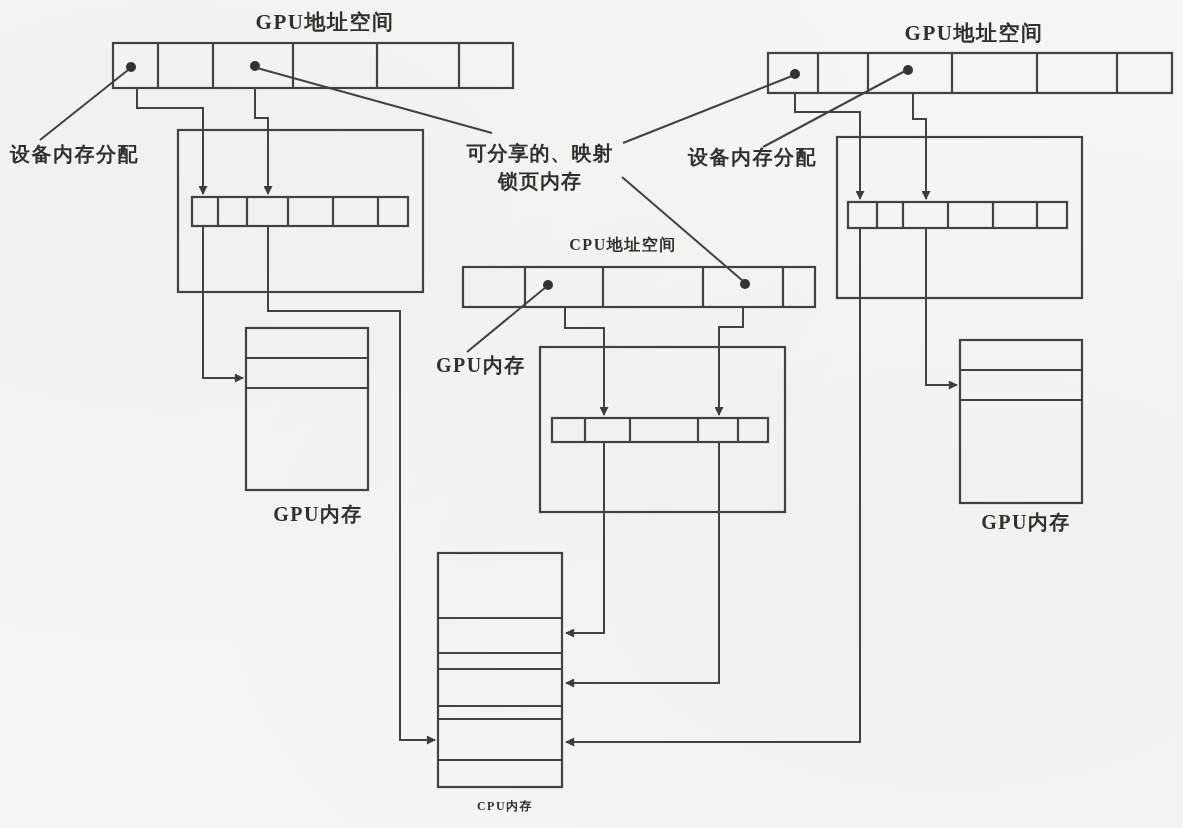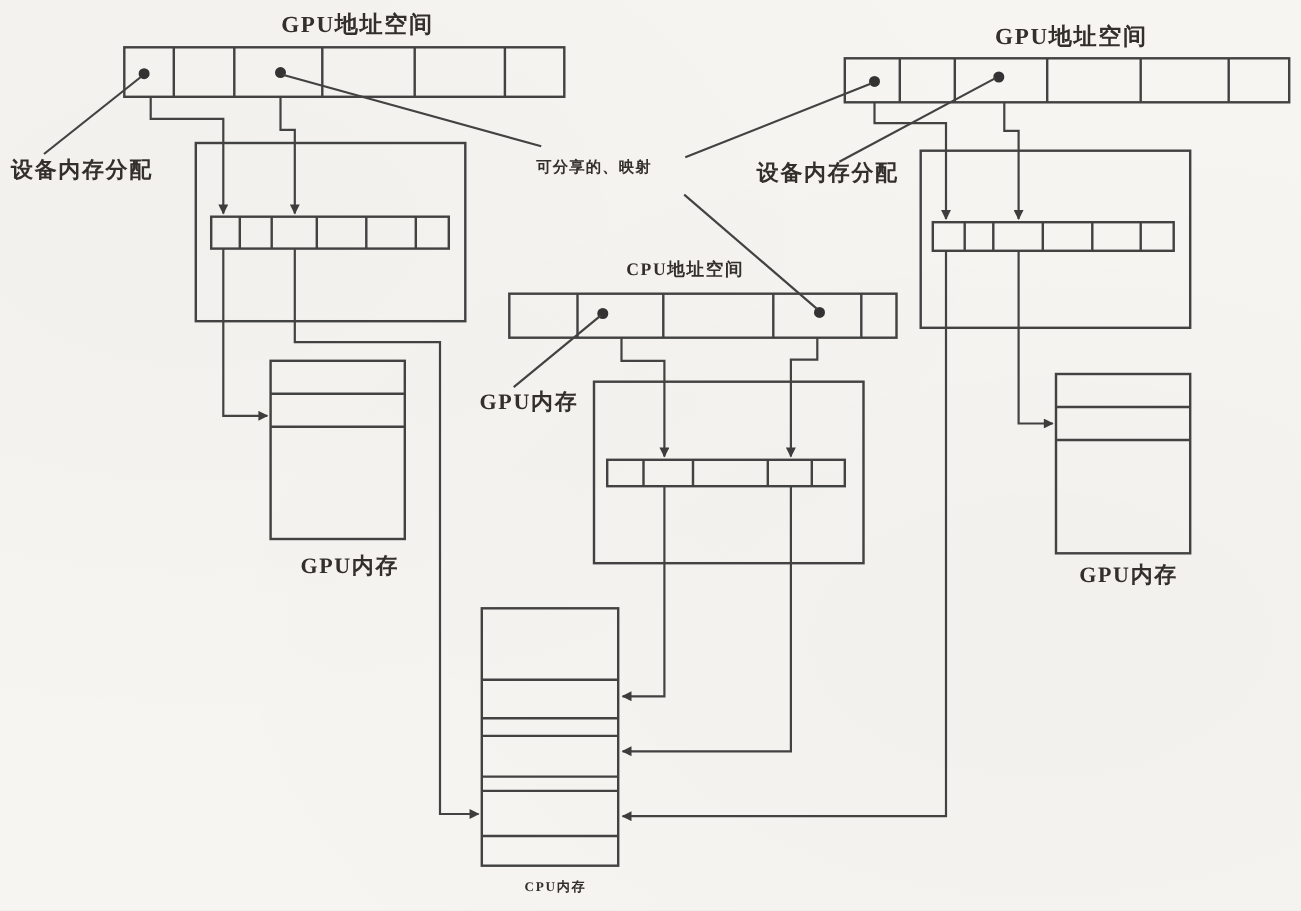--- a/index.html
+++ b/index.html
@@ -22,21 +22,21 @@
     color:#332f2c;
     font-weight:600;
     letter-spacing:1.5px;
     white-space:nowrap;
   }
   .center{text-align:center;}
   #lbl-gpu-space-left  {left:250px;top:8px;  width:150px;font-size:21px;}
   #lbl-gpu-space-right {left:899px;top:19px; width:150px;font-size:21px;}
   #lbl-dev-alloc-left  {left:10px; top:141px;width:150px;font-size:20px;}
   #lbl-dev-alloc-right {left:688px;top:144px;width:150px;font-size:20px;}
-  #lbl-note            {left:438px;top:139px;width:204px;font-size:14px;line-height:28px;letter-spacing:1px;}
+  #lbl-note            {left:438px;top:139px;width:204px;font-size:20px;line-height:28px;letter-spacing:1px;}
   #lbl-cpu-space       {left:548px;top:235px;width:150px;font-size:16px;}
   #lbl-cpu-alloc       {left:436px;top:352px;width:110px;font-size:20px;}
   #lbl-gpu-mem-left    {left:264px;top:501px;width:108px;font-size:20px;}
   #lbl-gpu-mem-right   {left:972px;top:509px;width:108px;font-size:20px;}
   #lbl-cpu-mem         {left:451px;top:798px;width:108px;font-size:12px;}
 </style>
 </head>
 <body>
 
 <div id="page">
@@ -136,20 +136,21 @@
   <div class="lbl center" id="lbl-gpu-space-left">GPU地址空间</div>
 
   <div class="lbl center" id="lbl-gpu-space-right">GPU地址空间</div>
 
   <div class="lbl" id="lbl-dev-alloc-left">设备内存分配</div>
 
   <div class="lbl" id="lbl-dev-alloc-right">设备内存分配</div>
 
   <div class="lbl center" id="lbl-note">
     <div>可分享的、映射</div>
+    <div>锁页内存</div>
   </div>
 
   <div class="lbl center" id="lbl-cpu-space">CPU地址空间</div>
 
   <div class="lbl" id="lbl-cpu-alloc">GPU内存</div>
 
   <div class="lbl center" id="lbl-gpu-mem-left">GPU内存</div>
 
   <div class="lbl center" id="lbl-gpu-mem-right">GPU内存</div>
 

